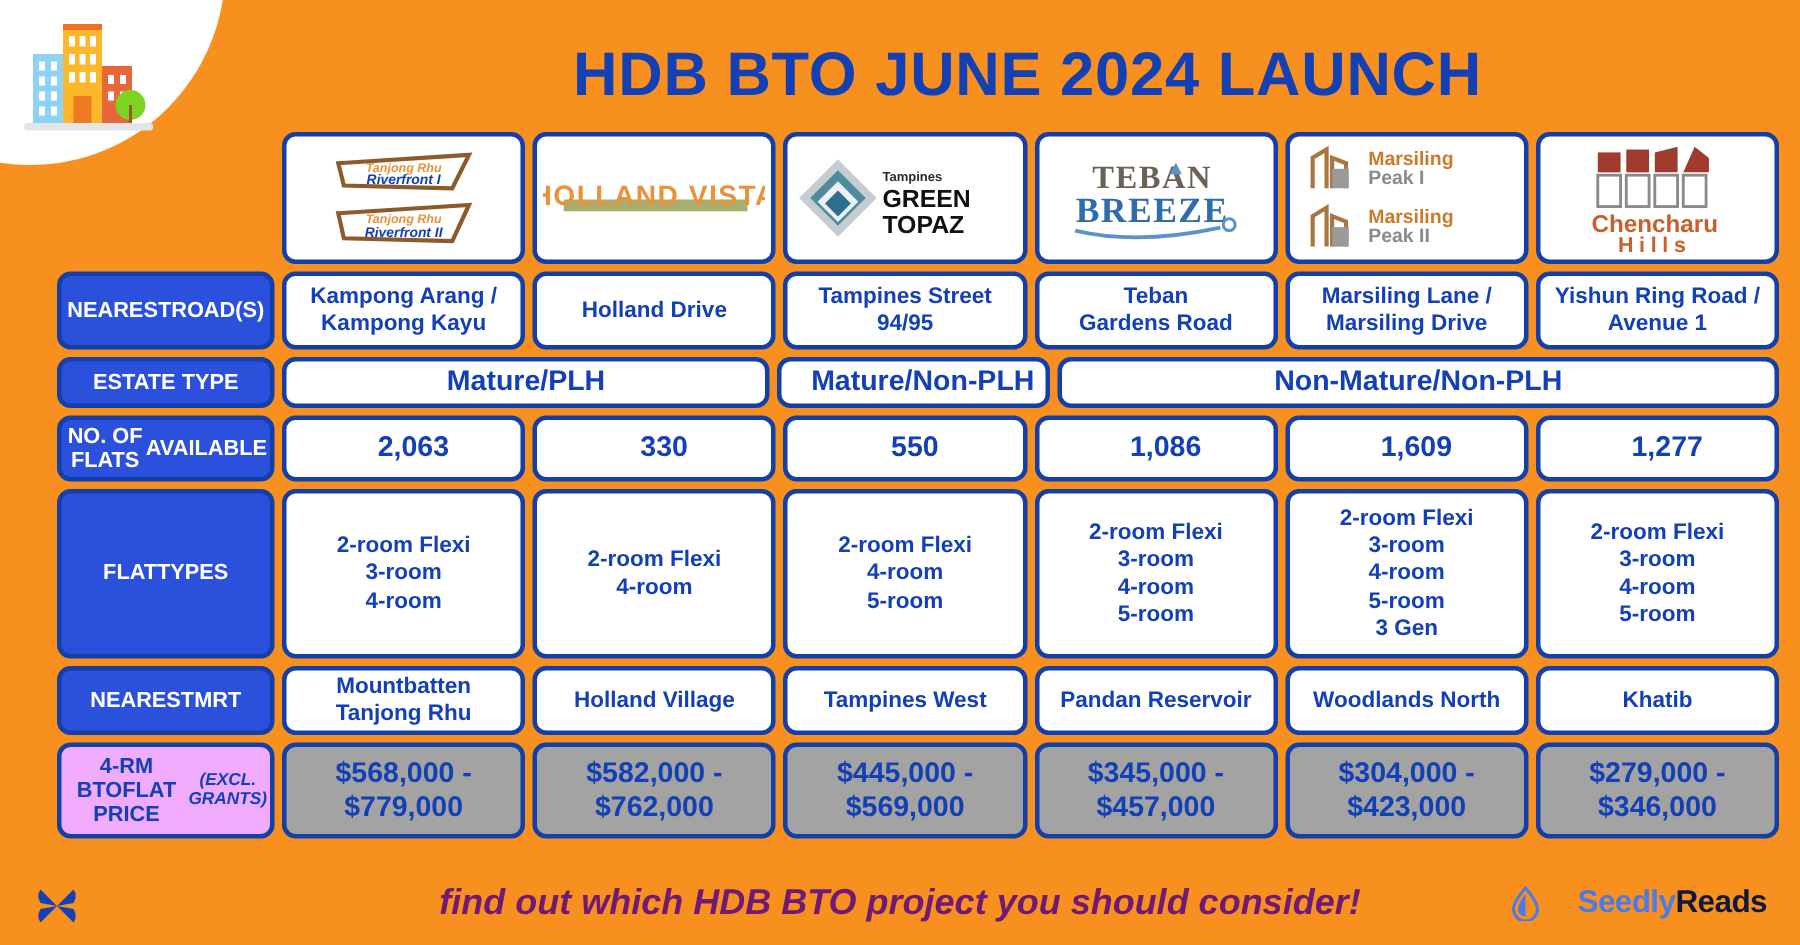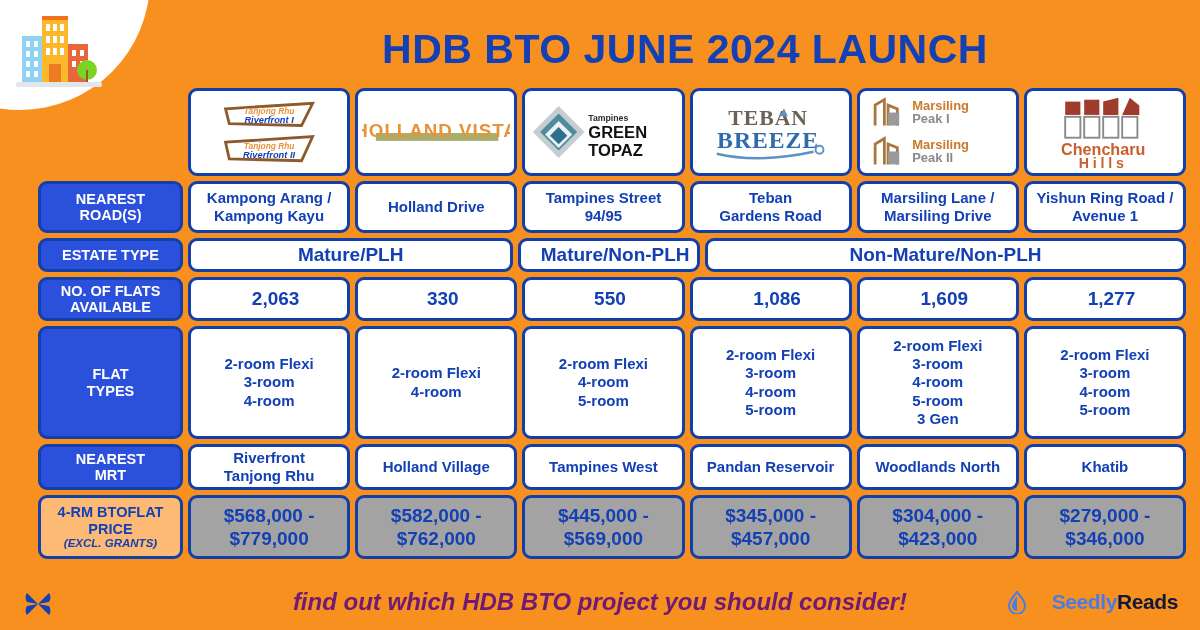--- a/index.html
+++ b/index.html
@@ -27,24 +27,24 @@
 
   
   #table{
     position:absolute; left:38px; top:88px; width:1148px;
   }
   .row{ display:flex; gap:5px; margin-bottom:5px; }
   .rowlabel{
     width:145px; flex:0 0 145px;
     background:#2B50DB; border:3px solid #123FA8; border-radius:9px;
     color:#ffffff; font-weight:bold; font-size:14.5px; line-height:1.12;
-    display:flex; flex-direction:column; align-items:center; justify-content:center;
+    display:flex; align-items:center; justify-content:center;
     text-align:center; padding:2px;
   }
-  .rowlabel.gold{ background:#fdba74; border-color:#123FA8; color:#1340B5; }
+  .rowlabel.gold{ background:#f0abfc; border-color:#123FA8; color:#1340B5; }
   .rowlabel .sub{ font-size:11.5px; font-style:italic; font-weight:bold; }
   .rowlabel.spacer{ background:transparent; border-color:transparent; }
 
   .cells{ display:flex; gap:5px; flex:1; }
   .cell{
     flex:1 1 0; min-width:0;
     background:#ffffff; border:3px solid #123FA8; border-radius:9px;
     color:#1340B5; font-weight:bold; font-size:15px; line-height:1.22;
     display:flex; flex-direction:column; align-items:center; justify-content:center;
     text-align:center; padding:3px 4px;
@@ -299,21 +299,21 @@
       </div>
   </div>
 
   <div class="row" id="row-mrt">
     <div class="rowlabel">
         <span>NEAREST</span>
         <span>MRT</span>
       </div>
     <div class="cells">
         <div class="cell">
-          <span>Riverfront</span>
+          <span>Mountbatten</span>
           <span>Tanjong Rhu</span>
         </div>
         <div class="cell">
           <span>Holland Village</span>
         </div>
         <div class="cell">
           <span>Tampines West</span>
         </div>
         <div class="cell">
           <span>Pandan Reservoir</span>

